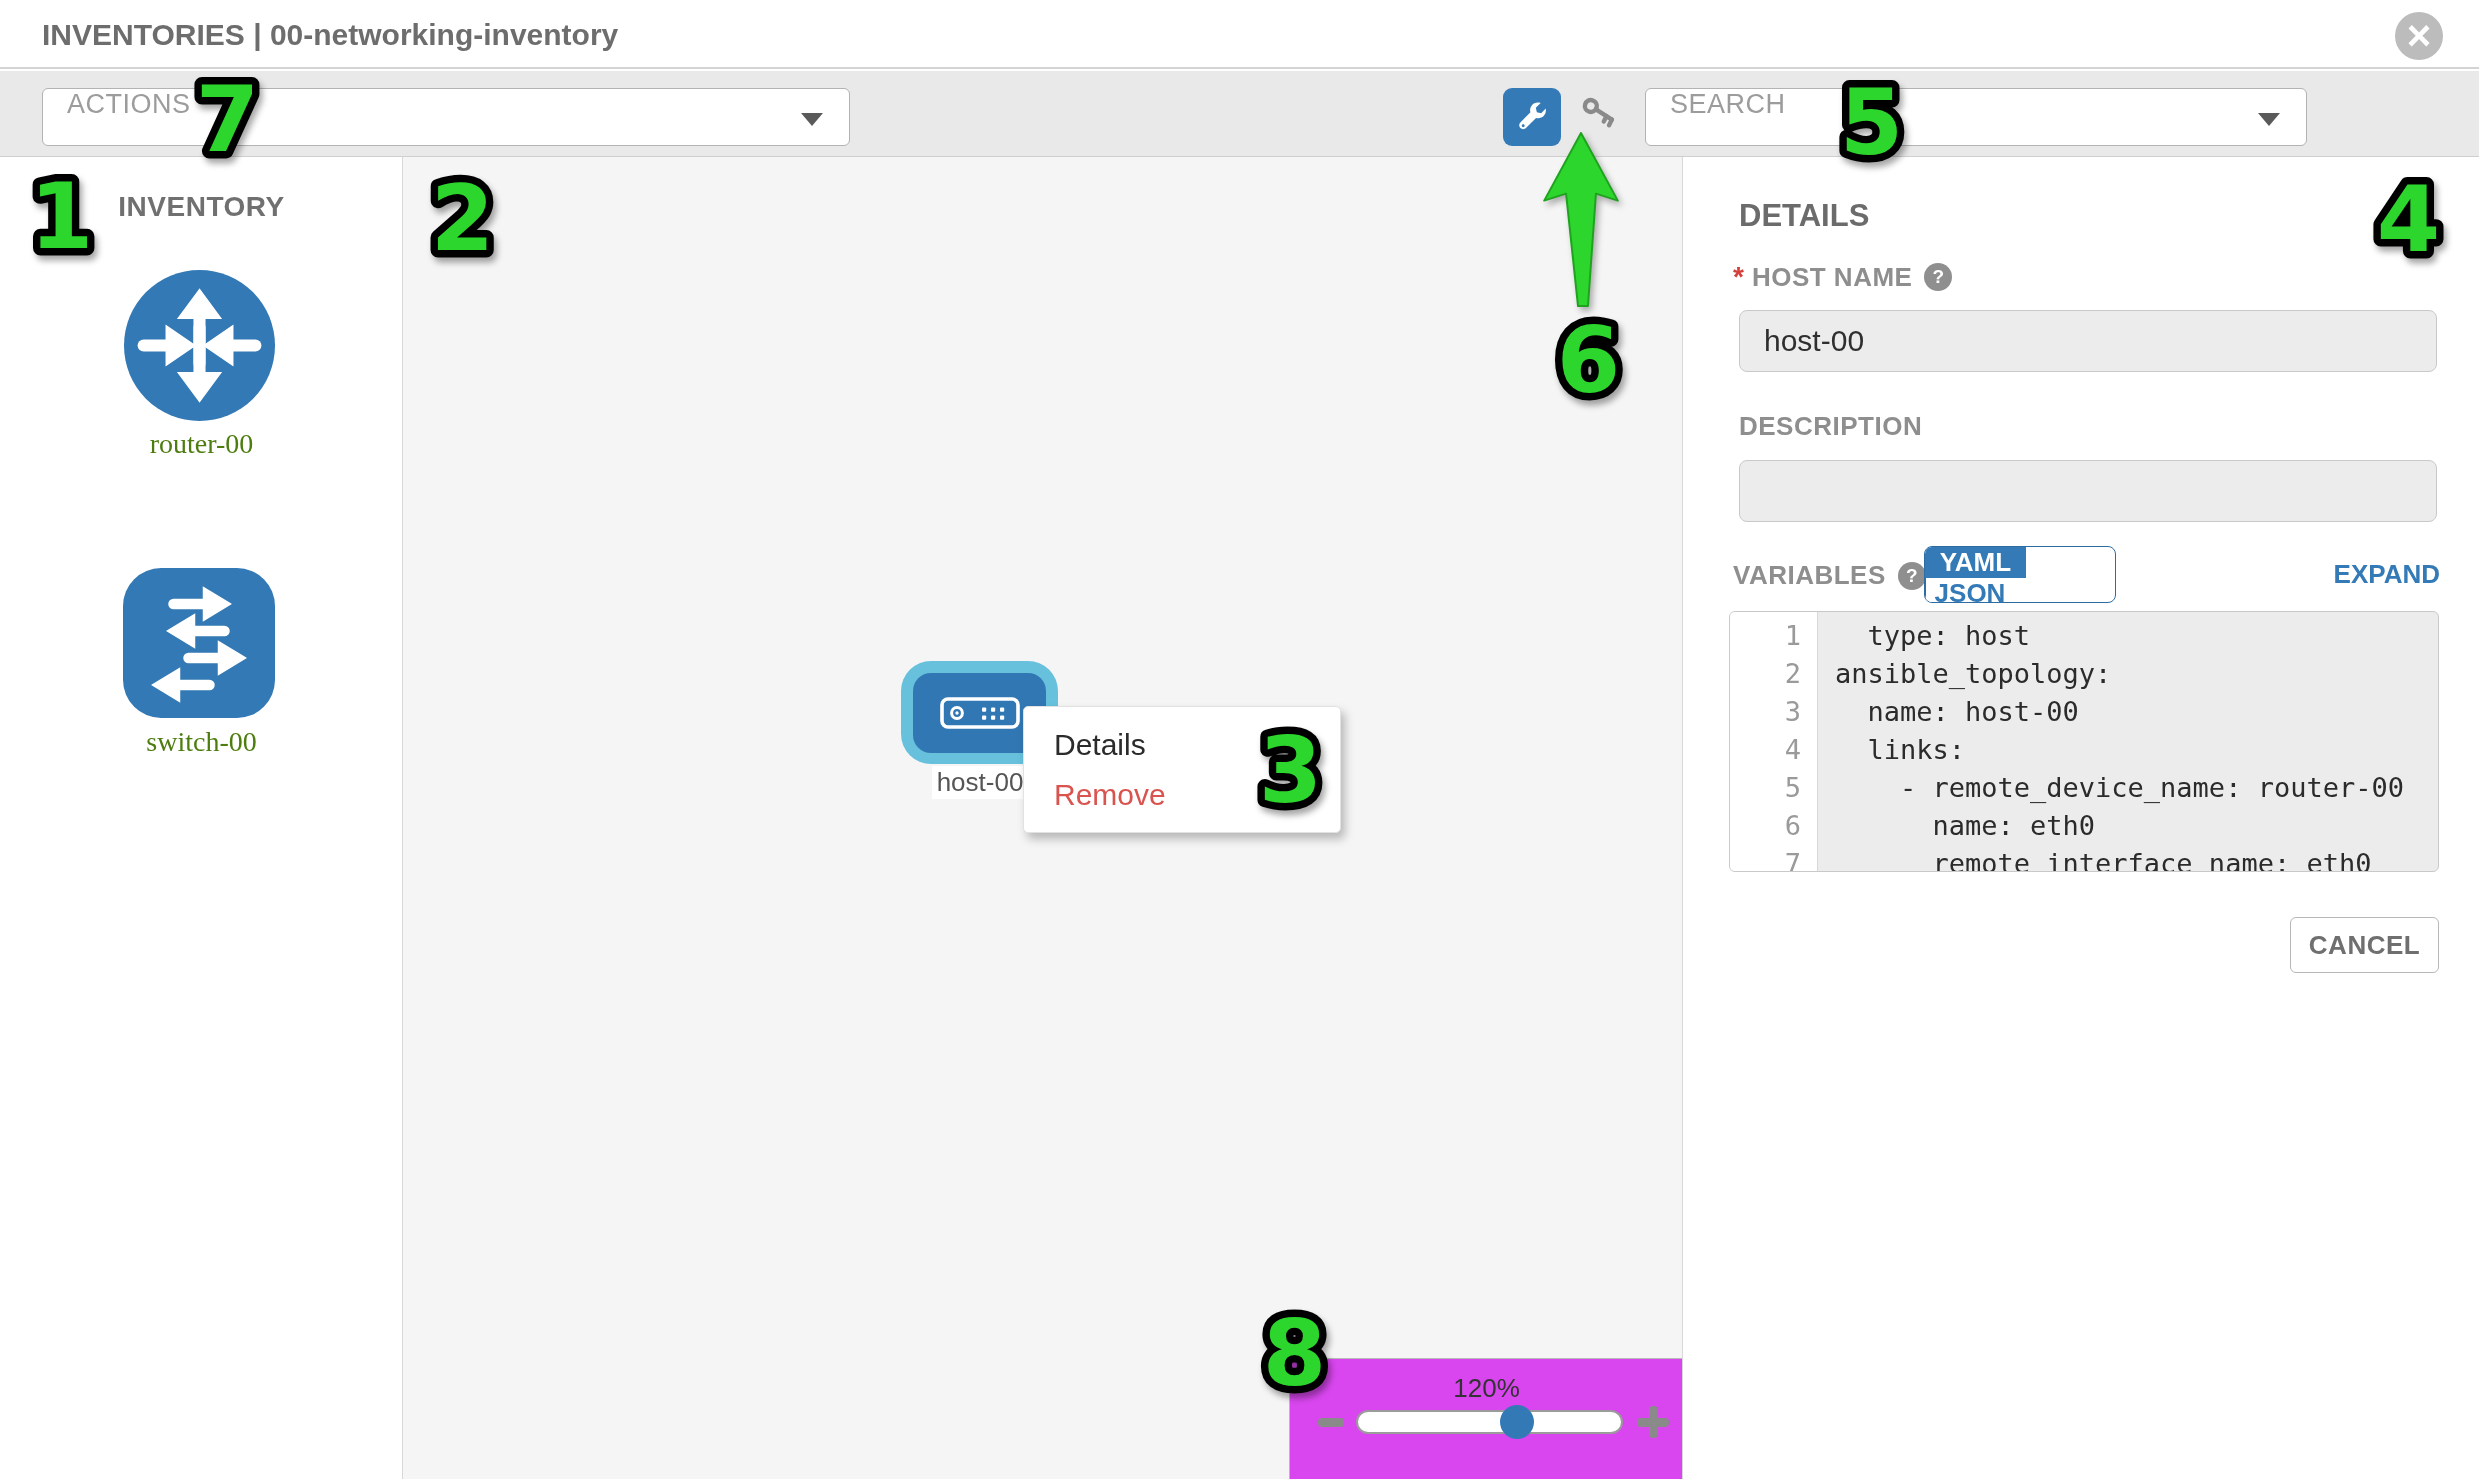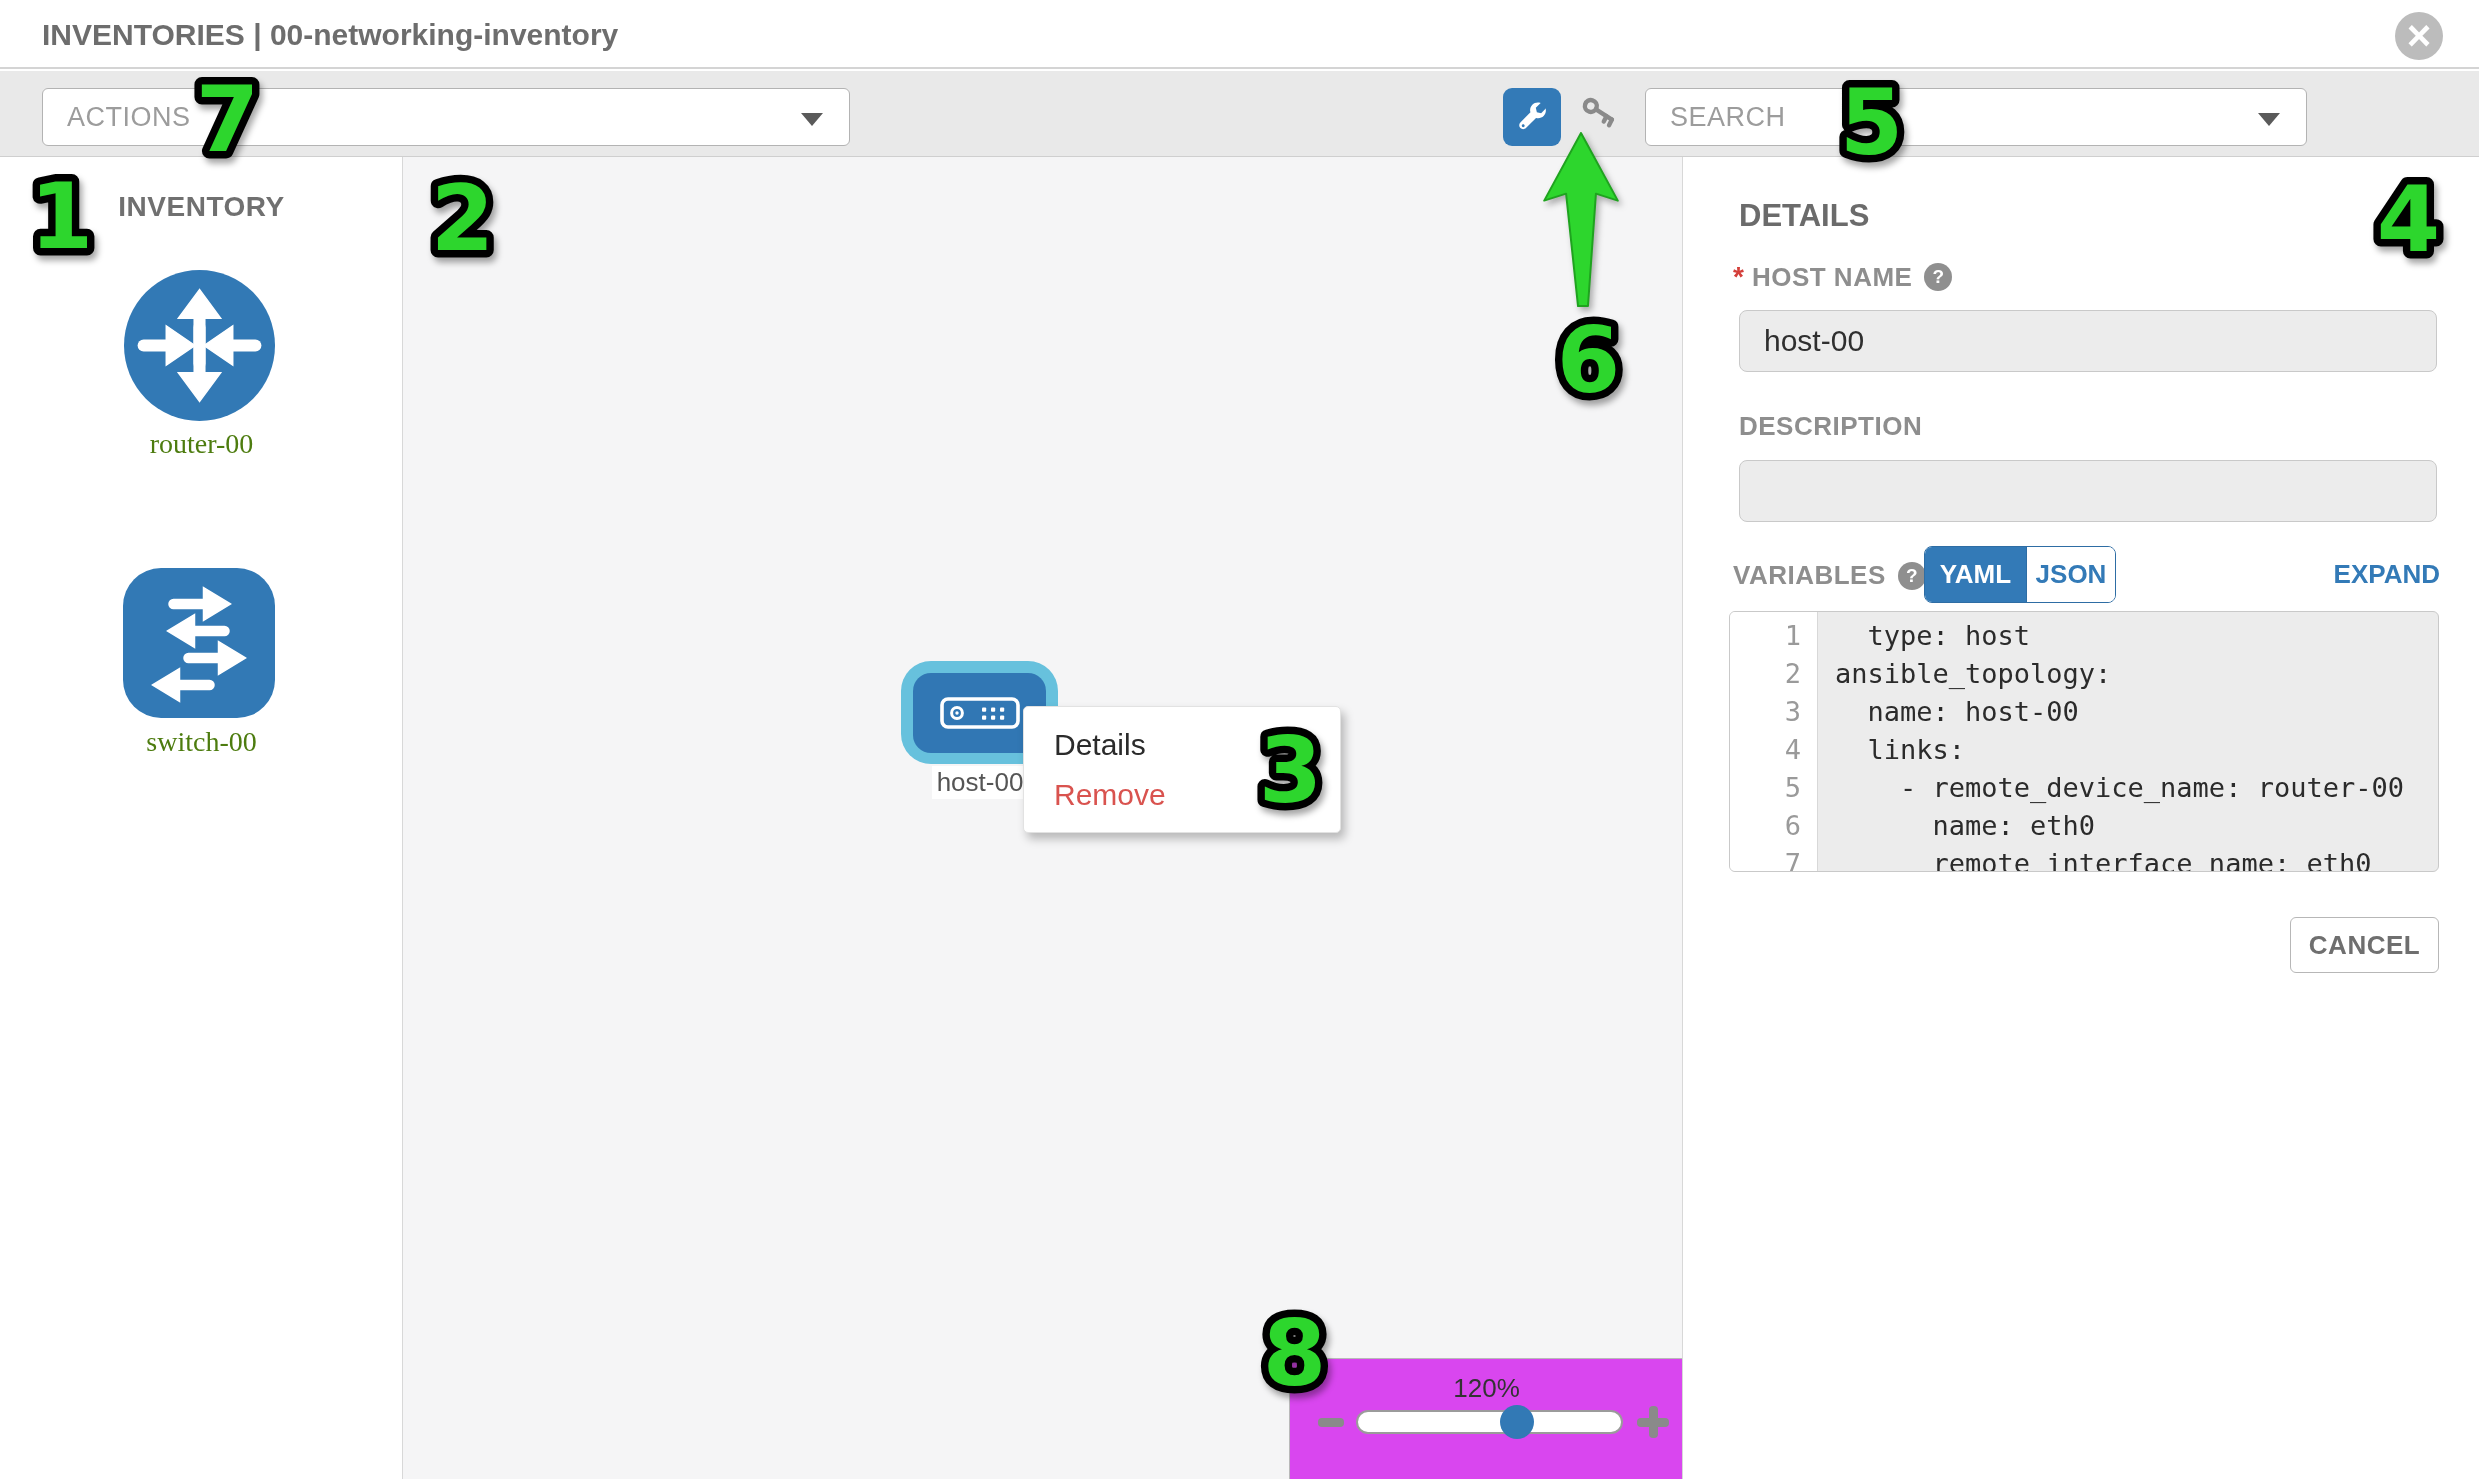--- a/index.html
+++ b/index.html
@@ -14,21 +14,21 @@
                   font-size:30px; font-weight:bold; color:#6d6d6d; }
   .close-btn { left:2395px; top:12px; width:48px; height:48px; border-radius:50%;
                background:#bcbcbc; color:#ffffff; display:flex; align-items:center;
                justify-content:center; font-size:42px; font-weight:bold; line-height:1; }
 
   
   .toolbar { left:0; top:71px; width:2480px; height:86px; background:#e9e9e9;
              border-bottom:1px solid #cfcfcf; }
   .select-box { position:absolute; height:58px; background:#ffffff;
                 border:1px solid #b3b3b3; border-radius:6px; display:flex;
-                align-items:center; padding:8px 24px; }
+                align-items:flex-start; padding:0 24px; }
   .select-box .ph { font-size:27px; color:#9c9c9c; letter-spacing:0.5px; }
   .caret { position:absolute; right:26px; top:24px; width:0; height:0;
            border-left:11px solid transparent; border-right:11px solid transparent;
            border-top:13px solid #5a5a5a; }
   .wrench-btn { left:1503px; top:88px; width:58px; height:58px; background:#337ab7;
                 border-radius:9px; display:flex; align-items:center; justify-content:center; }
 
   
   .sidebar { left:0; top:157px; width:403px; height:1322px; background:#ffffff;
              border-right:1px solid #d8d8d8; }
@@ -83,21 +83,21 @@
   .field-label { font-size:26px; font-weight:bold; color:#8e8e8e; letter-spacing:0.5px; }
   .req-star { color:#d43f3a; font-size:28px; font-weight:bold; margin-right:8px; }
   .help-icon { display:inline-flex; width:28px; height:28px; border-radius:50%;
                background:#8f8f8f; color:#ffffff; font-size:19px; font-weight:bold;
                align-items:center; justify-content:center; margin-left:12px; }
   .text-input { position:absolute; background:#ececec; border:1px solid #c9c9c9;
                 border-radius:8px; font-size:30px; color:#2f2f2f; padding:0 24px;
                 font-family:"Liberation Sans", sans-serif; }
 
   .toggle { left:1924px; top:546px; width:192px; height:57px; border:1px solid #2e6da4;
-            border-radius:8px; overflow:hidden; display:flex; }
+            border-radius:8px; overflow:hidden; display:flex;flex-direction:column; }
   .toggle .seg { display:flex; align-items:center; justify-content:center;
                  font-size:26px; font-weight:bold; }
   .seg-yaml { width:101px; background:#337ab7; color:#ffffff; }
   .seg-json { width:89px; background:#ffffff; color:#337ab7; border-left:1px solid #2e6da4; }
   .expand-link { left:2244px; top:559px; width:196px; text-align:right; font-size:26px;
                  font-weight:bold; color:#337ab7; }
 
   .editor { left:1729px; top:611px; width:710px; height:261px; border:1px solid #c9c9c9;
             border-radius:6px; background:#ececec; overflow:hidden; }
   .gutter { position:absolute; left:0; top:0; width:88px; height:299px; background:#ffffff;

